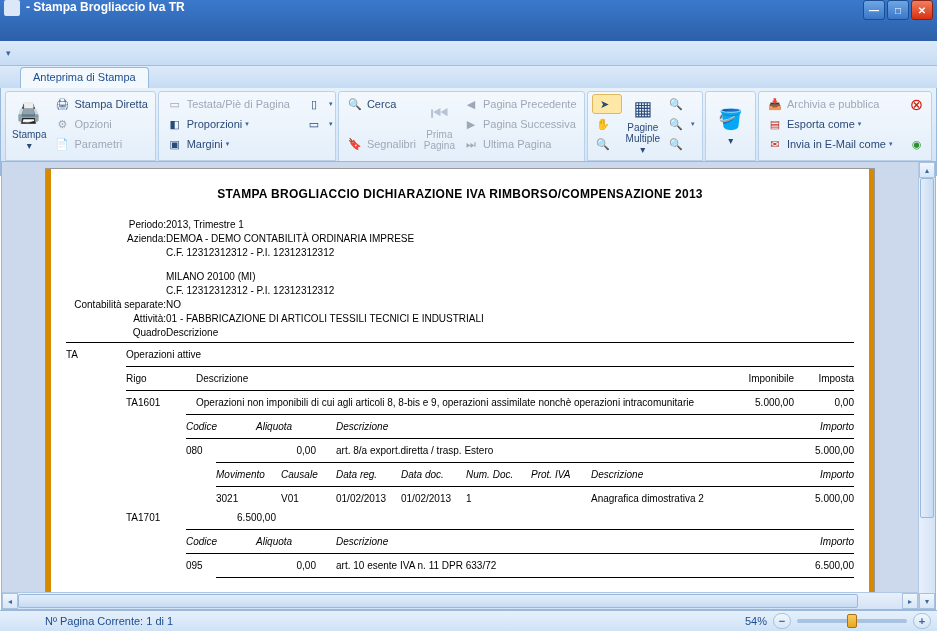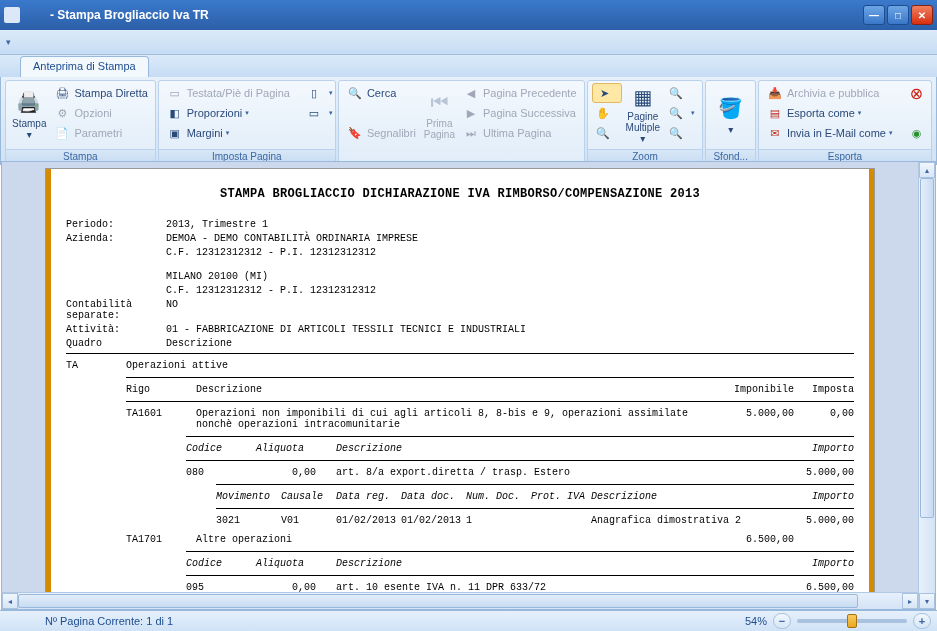--- a/index.html
+++ b/index.html
@@ -1,19 +1,19 @@
 <!DOCTYPE html>
 <html><head>
 <meta charset="utf-8">
 <style>
 * { margin: 0; padding: 0; box-sizing: border-box; }
 body { font-family: Tahoma, sans-serif; font-size: 11px; background: #fff; overflow: hidden; width: 937px; height: 631px; }
 
 
-.titlebar { height: 30px; background: linear-gradient(#3b79cc, #2c5fa8); display: flex; align-items: center; padding: 0 4px; color: #fff; gap: 24px; }
+.titlebar { height: 41px; background: linear-gradient(#3b79cc, #2c5fa8); display: flex; align-items: flex-start; padding: 0 4px; color: #fff; }
 .titlebar .app-icon { width: 16px; height: 16px; background: #dce8f7; border-radius: 2px; margin-right: 6px; }
 .titlebar .title { font-size: 12px; font-weight: bold; flex: 1; }
 .titlebar .win-btns { display: flex; gap: 2px; }
 .titlebar .win-btn { width: 22px; height: 20px; background: linear-gradient(#6da6e6,#3a77c8); border: 1px solid #1d4d8e; border-radius: 3px; display: flex; align-items: center; justify-content: center; cursor: pointer; }
 .titlebar .win-btn.close { background: linear-gradient(#f08060,#d83010); border-color: #8a2010; }
 .titlebar .win-btn span { color: #fff; font-size: 10px; font-weight: bold; }
 
 
 .quickbar { height: 25px; background: linear-gradient(#dceaf9,#c6dcf4); border-bottom: 1px solid #a0bde0; display: flex; align-items: center; padding: 0 6px; }
 .quickbar .chev { color: #3a66a2; font-size: 9px; margin-right: 4px; cursor: pointer; }
@@ -45,24 +45,24 @@
 .hscroll { position: absolute; left: 0; right: 17px; bottom: 0; height: 17px; background: linear-gradient(#e8f0fb,#d4e3f5); border-top: 1px solid #b0c8e4; display: flex; }
 .hscroll .arrow { width: 16px; background: linear-gradient(#f0f6fd,#d8e6f6); border: 1px solid #a8c2e0; display: flex; align-items: center; justify-content: center; font-size: 8px; color: #3a66a2; cursor: pointer; }
 .hscroll .track { flex: 1; position: relative; }
 .hscroll .thumb { position: absolute; top: 1px; bottom: 1px; left: 0; width: 840px; background: linear-gradient(#e4eefa,#c8dbf2); border: 1px solid #98b8dc; border-radius: 2px; cursor: pointer; }
 
 
 .page { background: #fff; width: 830px; border: 1px solid #999; position: relative; padding: 10px 20px; }
 .page .side-band { position: absolute; top: 0; bottom: 0; width: 5px; background: #d68a00; }
 .page .side-band.left { left: 0; }
 .page .side-band.right { right: 0; }
-.report { font-family: Liberation Mono, monospace; font-size: 10px; color: #000; }
+.report { font-family: Liberation Sans, sans-serif; font-size: 10px; color: #000; }
 .report h1 { text-align: center; font-size: 12px; font-weight: bold; margin: 8px 0 18px; letter-spacing: 0.3px; }
 .report .row { display: flex; margin-bottom: 3px; }
-.report .lbl { width: 100px; }
+.report .lbl { width: 100px; text-align: right; }
 .report .val { flex: 1; }
 .hr { border-top: 1px solid #000; margin: 4px 0; }
 .tbl { width: 100%; }
 .tbl .r { display: flex; padding: 2px 0; }
 .tbl .c { flex: 0 0 auto; }
 .ital { font-style: italic; }
 .num { text-align: right; }
 
 
 .statusbar { position: absolute; bottom: 0; left: 0; right: 0; height: 21px; background: linear-gradient(#e6f0fb,#cfe2f6); border-top: 1px solid #98b8dc; display: flex; align-items: center; padding: 0 6px; font-size: 11px; color: #1d4d8e; }
@@ -364,21 +364,20 @@
             <div class="c" style="width:65px">01/02/2013</div>
             <div class="c" style="width:65px">01/02/2013</div>
             <div class="c" style="width:65px">1</div>
             <div class="c" style="width:60px"></div>
             <div class="c" style="flex:1">Anagrafica dimostrativa 2</div>
             <div class="c num" style="width:80px">5.000,00</div>
           </div>
 
           <div class="r" style="padding-left:60px;margin-top:4px">
             <div class="c" style="width:70px">TA1701</div>
-            <div class="c" style="flex:1">Altre operazioni</div>
             <div class="c num" style="width:80px">6.500,00</div>
             <div class="c" style="width:60px"></div>
           </div>
           <div class="hr" style="margin-left:120px"></div>
           <div class="r ital" style="padding-left:120px">
             <div class="c" style="width:70px">Codice</div>
             <div class="c" style="width:80px">Aliquota</div>
             <div class="c" style="flex:1">Descrizione</div>
             <div class="c num" style="width:80px">Importo</div>
           </div>

